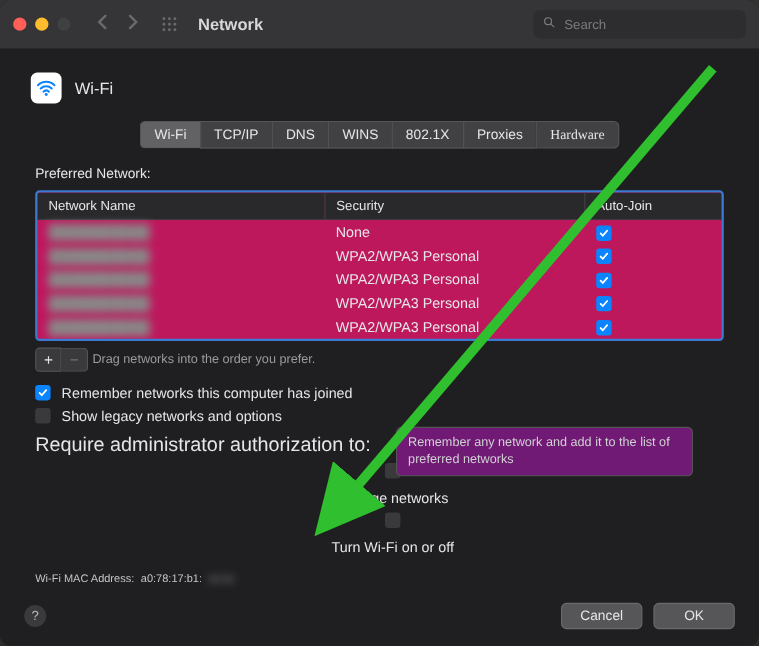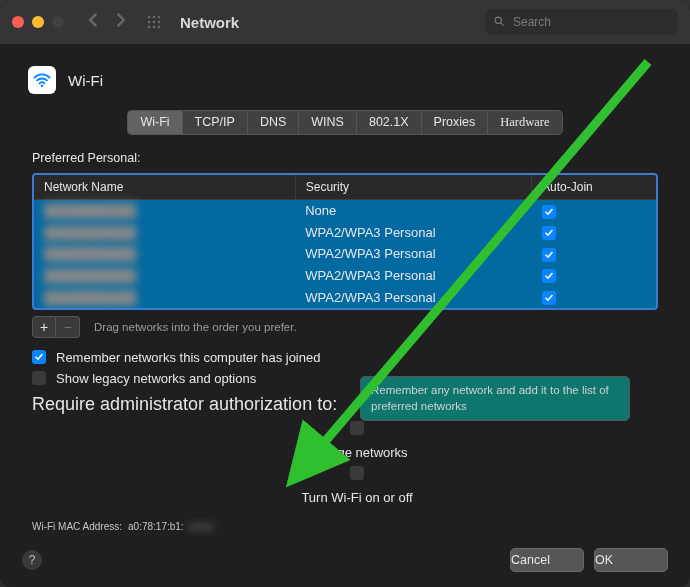--- a/index.html
+++ b/index.html
@@ -41,51 +41,51 @@
   .heading-label{color:var(--text);font-size:15px;}
   
   .tabs{display:flex;justify-content:center;gap:0;margin-bottom:16px;flex-wrap:nowrap;}
   .tab{color:var(--text);font-size:12.5px;padding:4px 12px;background:#414143;border:1px solid #555;border-right:none;cursor:pointer;white-space:nowrap;}
   .tab:first-child{border-radius:5px 0 0 5px;}
   .tab:last-child{border-radius:0 5px 5px 0;border-right:1px solid #555;font-family:Liberation Serif, serif;}
   .tab.selected{background:#626264;}
   
   .section{padding:0 4px 0 4px;}
   .section-label{color:var(--text);font-size:12.5px;margin-bottom:8px;}
-  .table-wrap{border:2px solid #3a7ad1;border-radius:4px;background:#0369a1;overflow:hidden;}
+  .table-wrap{border:2px solid #3a7ad1;border-radius:4px;background:#be185d;overflow:hidden;}
   table{width:100%;border-collapse:collapse;}
   thead th{background:#29292b;color:var(--text);font-size:12px;font-weight:400;text-align:left;padding:5px 10px;border-bottom:1px solid var(--border);}
   thead th+th{border-left:1px solid var(--border);}
   tbody td{color:var(--text);font-size:13px;padding:3px 10px;vertical-align:middle;}
   tbody tr{height:21px;}
   .blur{filter:blur(4px);color:#888;user-select:none;}
   .chk{width:14px;height:14px;border-radius:3px;background:var(--accent);display:inline-flex;align-items:center;justify-content:center;vertical-align:middle;}
   .chk svg{width:10px;height:10px;}
   .chk.off{background:#3a3a3c;}
   
   .addrm{display:flex;align-items:center;gap:0;margin-top:6px;}
   .sqbtn{width:24px;height:22px;background:#3a3a3c;border:1px solid #555;color:var(--text);display:flex;align-items:center;justify-content:center;font-size:14px;cursor:pointer;}
   .sqbtn:first-child{border-radius:4px 0 0 4px;}
   .sqbtn:nth-child(2){border-radius:0 4px 4px 0;border-left:none;color:#777;}
-  .hint{color:var(--text-dim);font-size:11.5px;margin-left:14px;}
+  .hint{color:var(--text-dim);font-size:11.5px;margin-left:4px;}
   
   .opt-row{display:flex;align-items:center;gap:10px;color:var(--text);font-size:13px;margin-top:12px;}
   .opt-row.sub{margin-left:24px;margin-top:6px;flex-direction:column;}
   .opt-row .chk{flex-shrink:0;}
   .plain-label{color:var(--text);font-size:18px;margin-top:8px;}
   
-  .tooltip{position:absolute;background:#0f766e;border:1px solid #555;border-radius:5px;padding:6px 10px;color:#d0d0d2;font-size:11.5px;line-height:1.35;max-width:270px;left:360px;top:376px;z-index:5;}
+  .tooltip{position:absolute;background:#701a75;border:1px solid #555;border-radius:5px;padding:6px 10px;color:#d0d0d2;font-size:11.5px;line-height:1.35;max-width:270px;left:360px;top:388px;z-index:5;}
   
   .mac-row{color:#c6c6c8;font-size:10px;margin-top:16px;display:flex;align-items:center;gap:6px;}
   .mac-blur{filter:blur(4px);color:#aaa;}
   
   .footer{position:absolute;bottom:0;left:0;right:0;height:54px;display:flex;align-items:center;padding:0 22px;gap:10px;}
   .help{width:20px;height:20px;border-radius:50%;background:#3a3a3c;color:#bcbcbe;display:flex;align-items:center;justify-content:center;font-size:12px;cursor:pointer;}
   .footer .spacer{flex:1;}
-  .btn{background:#565658;border:1px solid #6a6a6c;border-radius:5px;color:var(--text);font-size:12.5px;padding:4px 0;min-width:74px;text-align:left;cursor:pointer;}
+  .btn{background:#565658;border:1px solid #6a6a6c;border-radius:5px;color:var(--text);font-size:12.5px;padding:4px 0;min-width:74px;text-align:center;cursor:pointer;}
   
   .arrow-svg{position:absolute;left:0;top:0;pointer-events:none;z-index:10;}
 </style>
 </head>
 <body>
 
 <div class="window">
 
   <div class="titlebar">
     <div class="traffic">
@@ -152,21 +152,21 @@
         <div class="tab selected">Wi-Fi</div>
         <div class="tab">TCP/IP</div>
         <div class="tab">DNS</div>
         <div class="tab">WINS</div>
         <div class="tab">802.1X</div>
         <div class="tab">Proxies</div>
         <div class="tab">Hardware</div>
       </div>
 
     <div class="section">
-      <div class="section-label">Preferred Personal:</div>
+      <div class="section-label">Preferred Network:</div>
 
       <div class="table-wrap">
         <table>
           <thead>
               <tr>
             <th style="width:42%">Network Name</th>
             <th style="width:38%">Security</th>
             <th style="width:20%">Auto-Join</th>
           </tr>
             </thead>

